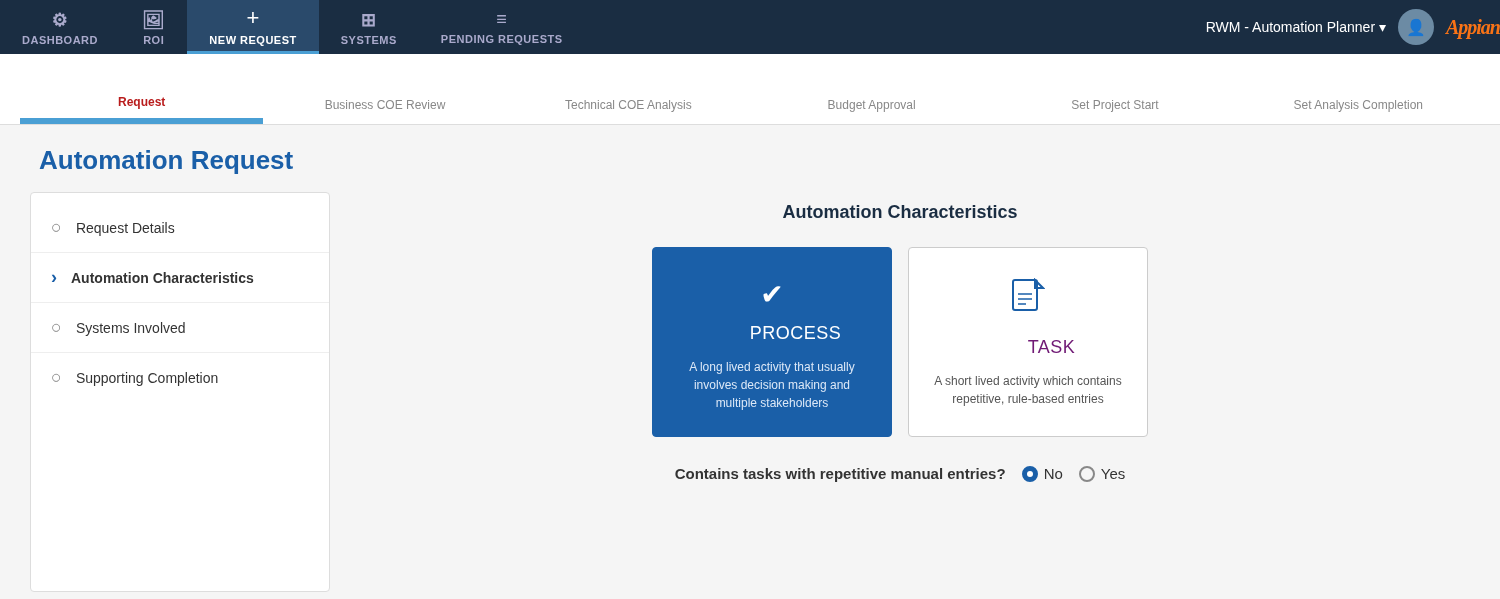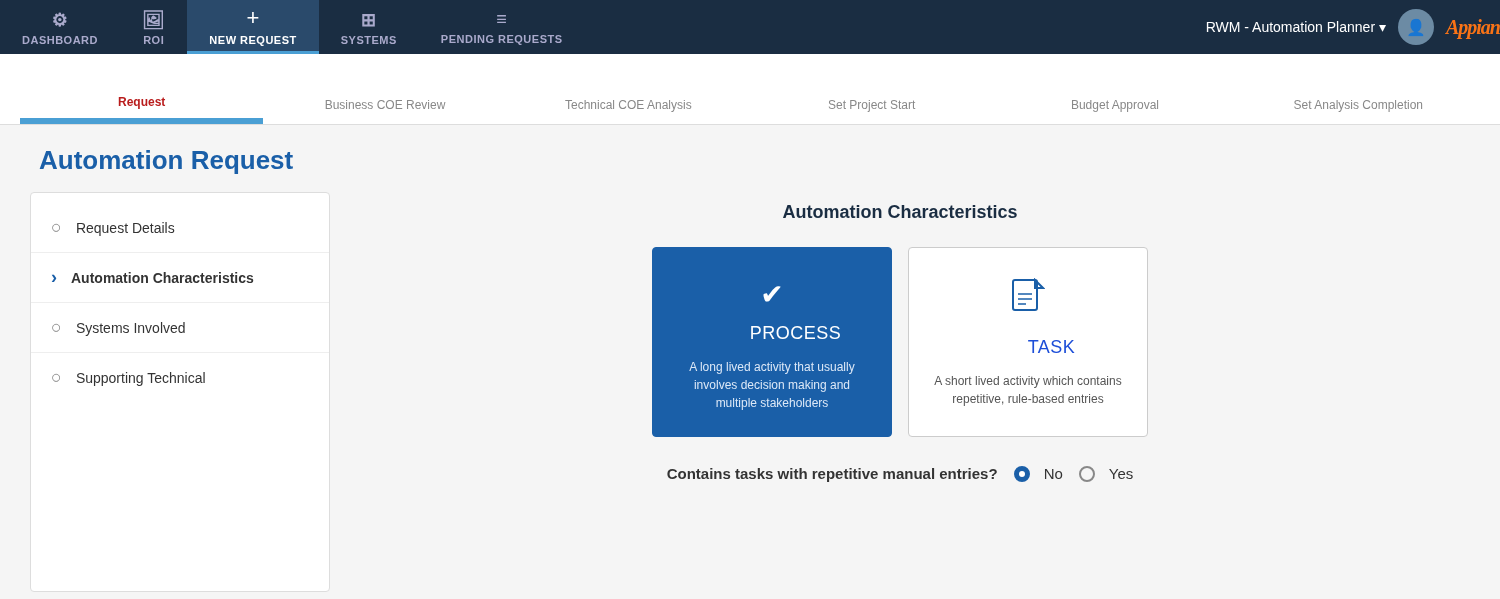--- a/index.html
+++ b/index.html
@@ -190,34 +190,34 @@
       padding-left: 47px;
     }
     .card.selected .card-label { color: #fff; }
     .card .card-desc {
       font-size: 12px;
       text-align: center;
       line-height: 1.5;
       color: #555;
     }
     .card.selected .card-desc { color: #dce8f7; }
-    .card:not(.selected) .card-label { color: #1d4ed8; }
+    .card:not(.selected) .card-label { color: #701a75; }
 
     
     .radio-question {
       font-size: 15px;
       font-weight: 600;
       display: flex;
       align-items: center;
       gap: 16px;
     }
     .radio-option {
       display: flex;
       align-items: center;
-      gap: 14px;
+      gap: 6px;
       font-weight: 400;
       cursor: pointer;
     }
     .radio-dot {
       width: 16px; height: 16px;
       border-radius: 50%;
       border: 2px solid #888;
       display: flex; align-items: center; justify-content: center;
     }
     .radio-dot.checked {
@@ -282,24 +282,24 @@
       <span>Request</span>
       <div class="step-line"></div>
     </div>
     <div class="step-item">
       <span>Business COE Review</span>
     </div>
     <div class="step-item">
       <span>Technical COE Analysis</span>
     </div>
     <div class="step-item">
+      <span>Budget Approval</span>
+    </div>
+    <div class="step-item">
       <span>Set Project Start</span>
-    </div>
-    <div class="step-item">
-      <span>Budget Approval</span>
     </div>
     <div class="step-item">
       <span>Set Analysis Completion</span>
     </div>
   </div>
 </div>
 
 <div class="page-title">Automation Request</div>
 
 <div class="main-content">
@@ -315,21 +315,21 @@
       <span style="font-weight:700;">Automation Characteristics</span>
     </div>
     <div class="sidebar-divider"></div>
     <div class="sidebar-item">
       <span class="sidebar-icon" style="font-size:18px;color:#888;">○</span>
       <span>Systems Involved</span>
     </div>
     <div class="sidebar-divider"></div>
     <div class="sidebar-item">
       <span class="sidebar-icon" style="font-size:18px;color:#888;">○</span>
-      <span>Supporting Technical</span>
+      <span>Supporting Completion</span>
     </div>
   </div>
 
   <div class="content-area">
     <div class="section-title">Automation Characteristics</div>
 
     <div class="cards-row">
 
       <div class="card selected">
         <div class="check-mark" style="color:#fff;">✔</div>

